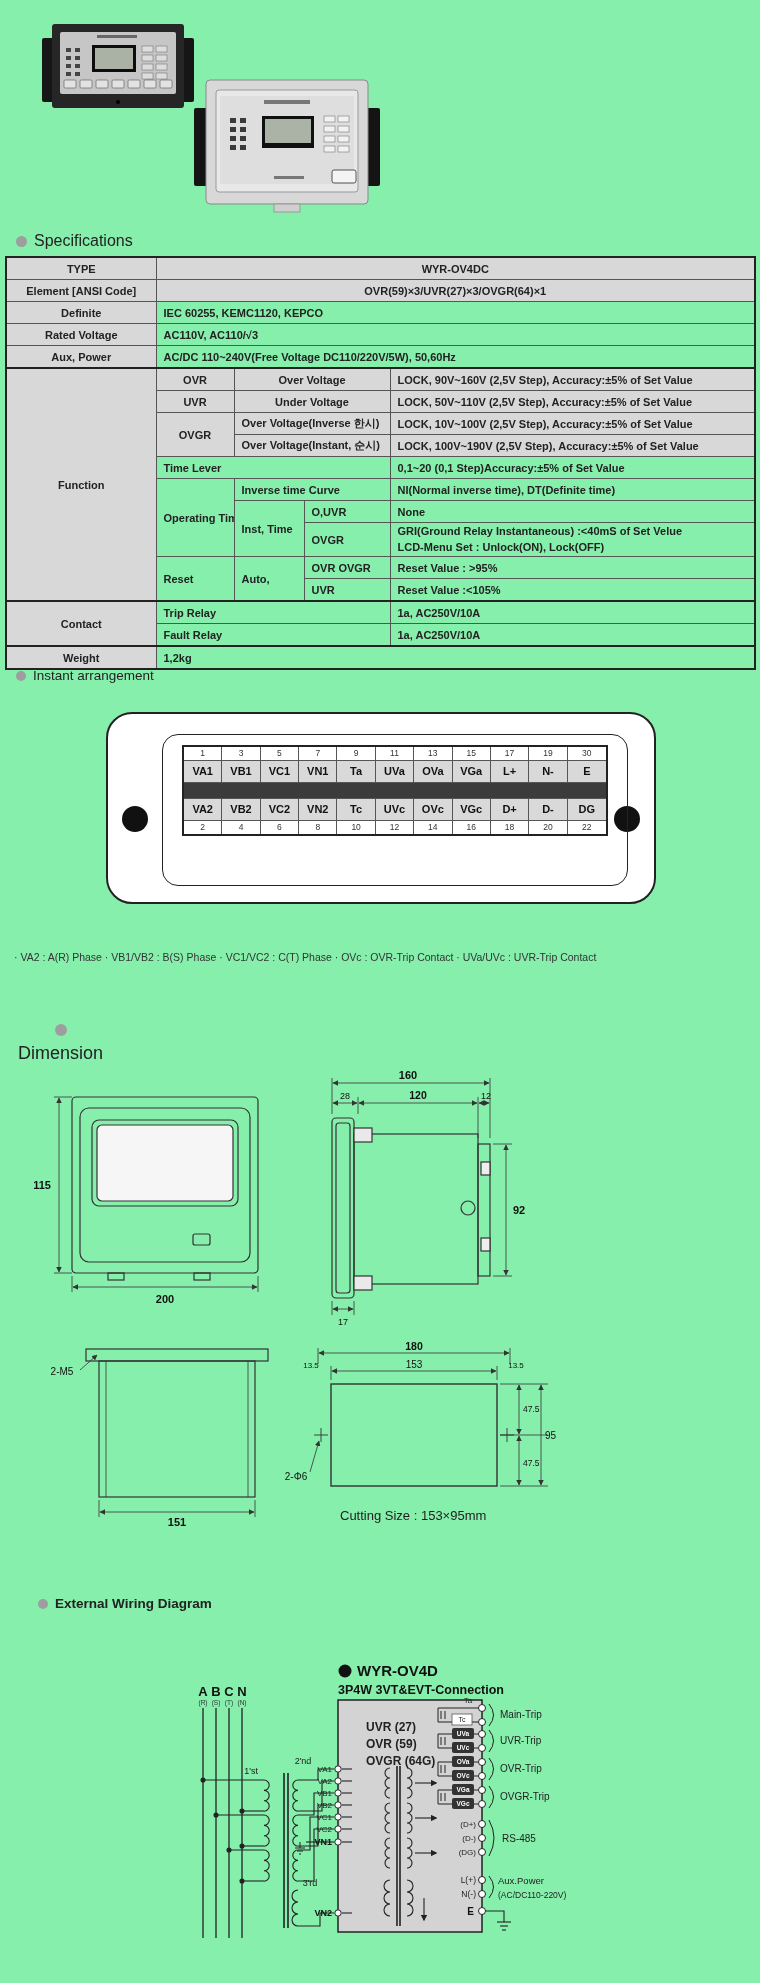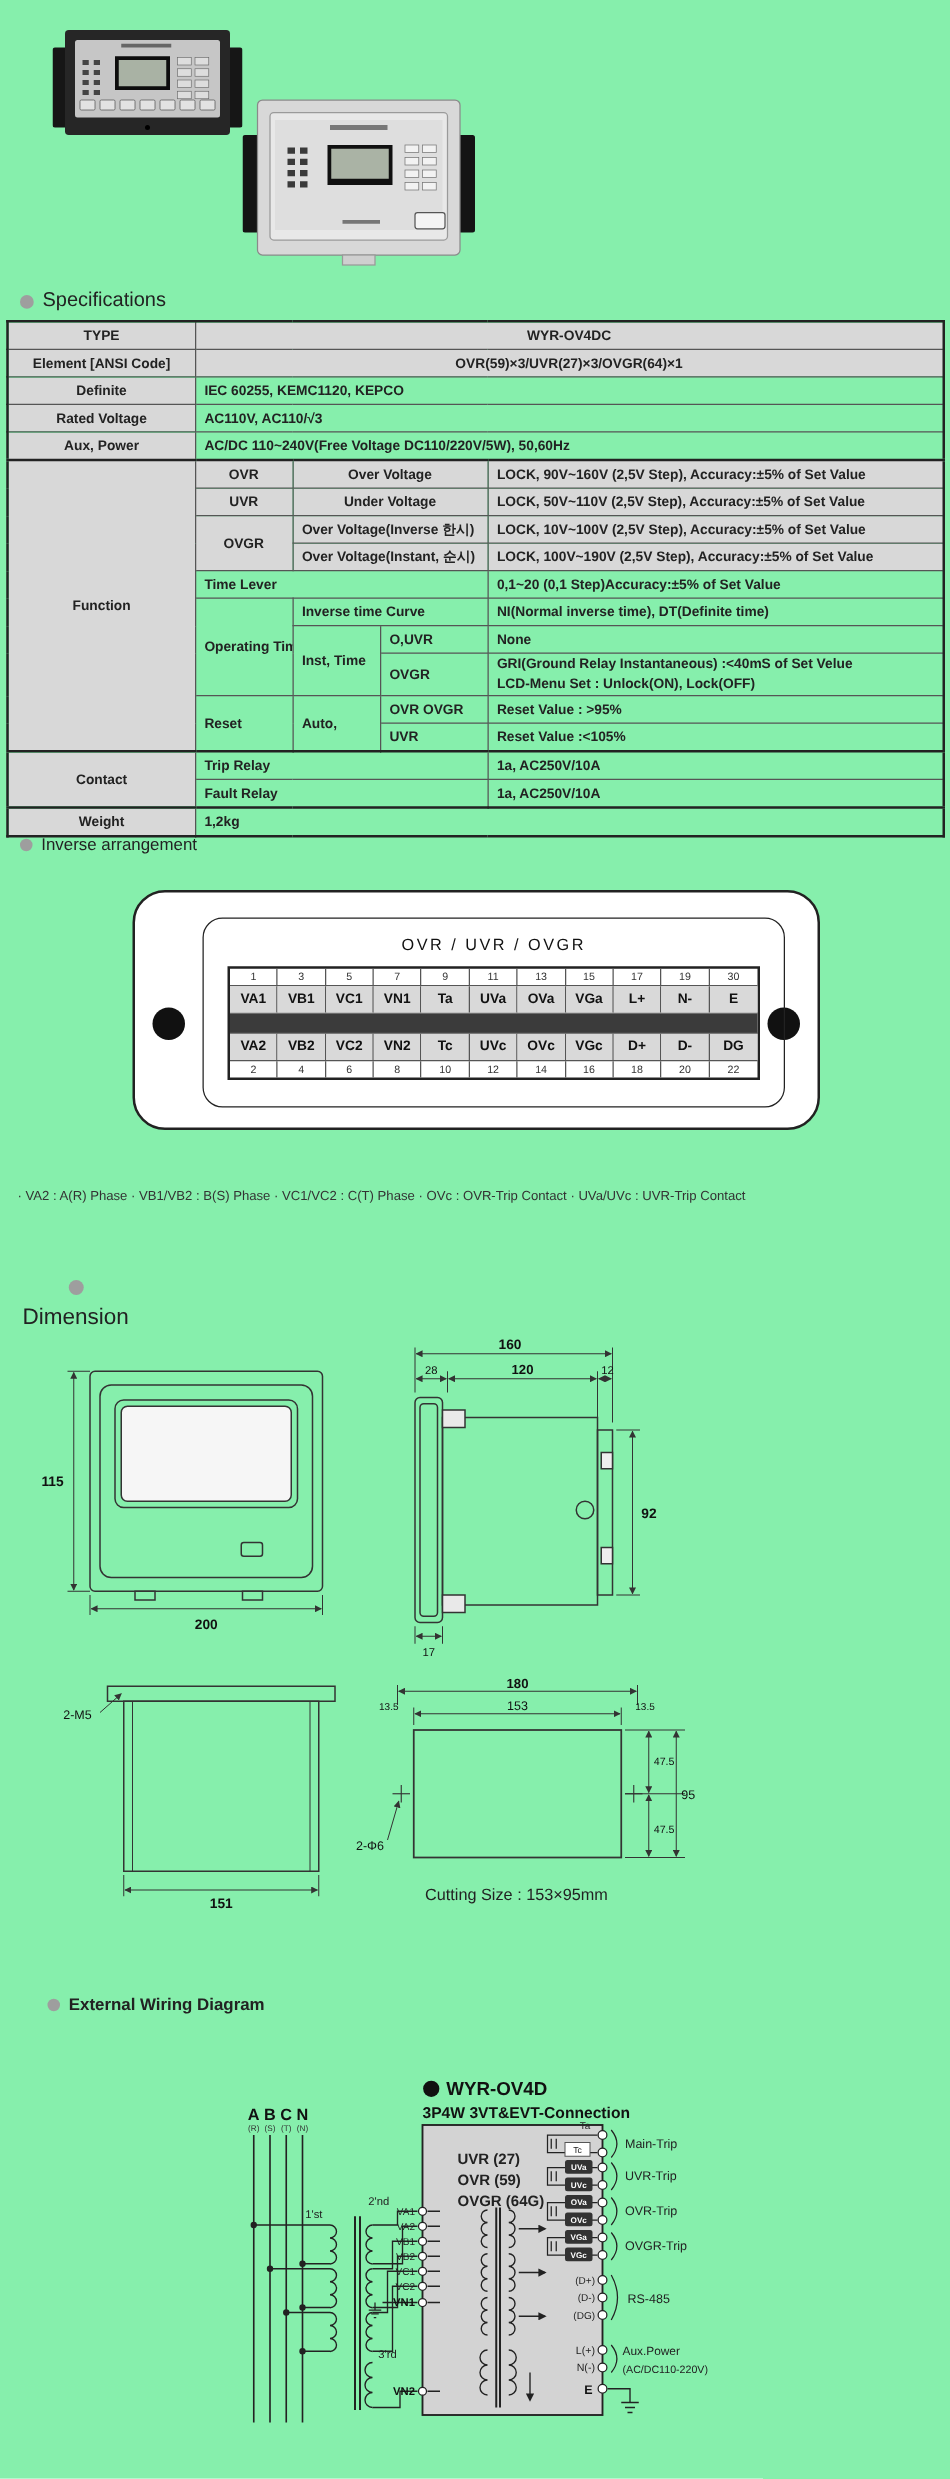--- a/index.html
+++ b/index.html
@@ -232,28 +232,27 @@
     </tr>
     <tr class="sep">
       <td class="g c">Weight</td>
       <td colspan="4">1,2kg</td>
     </tr>
     </tbody>
   </table>
 
   <div class="heading h-term">
     <span class="bullet"></span>
-    <span>Inverse arrangement</span>
+    <span>Instant arrangement</span>
   </div>
 
   <div class="term-outer">
     <div class="term-circle left"></div>
     <div class="term-circle right"></div>
     <div class="term-inner">
-      <div class="term-title">OVR / UVR / OVGR</div>
       <div class="term-grid">
         <div class="t-row t-nums">
 
         <div class="t-cell">1</div>
             <div class="t-cell">3</div>
             <div class="t-cell">5</div>
             <div class="t-cell">7</div>
             <div class="t-cell">9</div>
             <div class="t-cell">11</div>
             <div class="t-cell">13</div>

